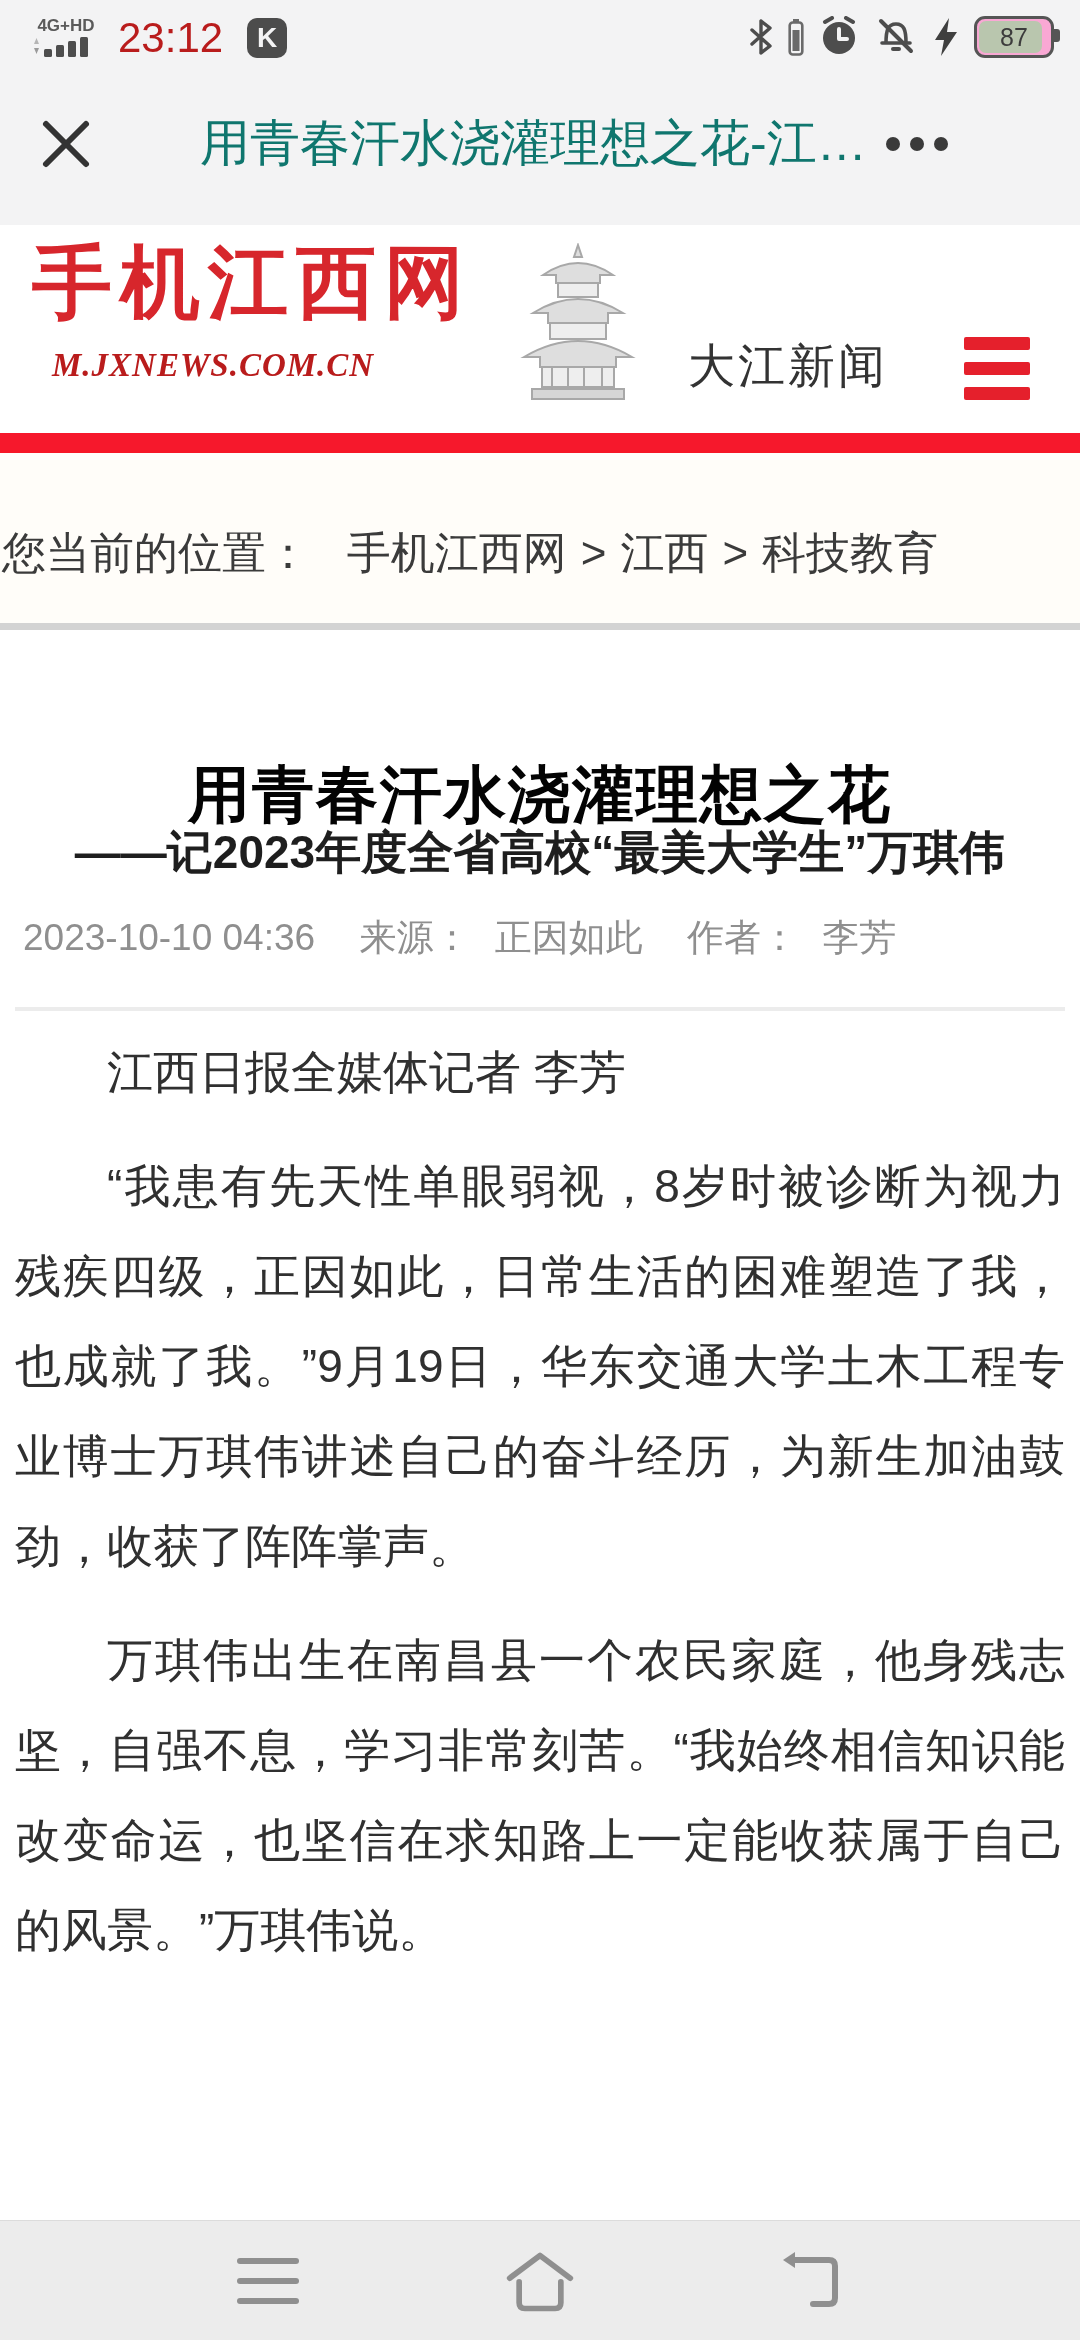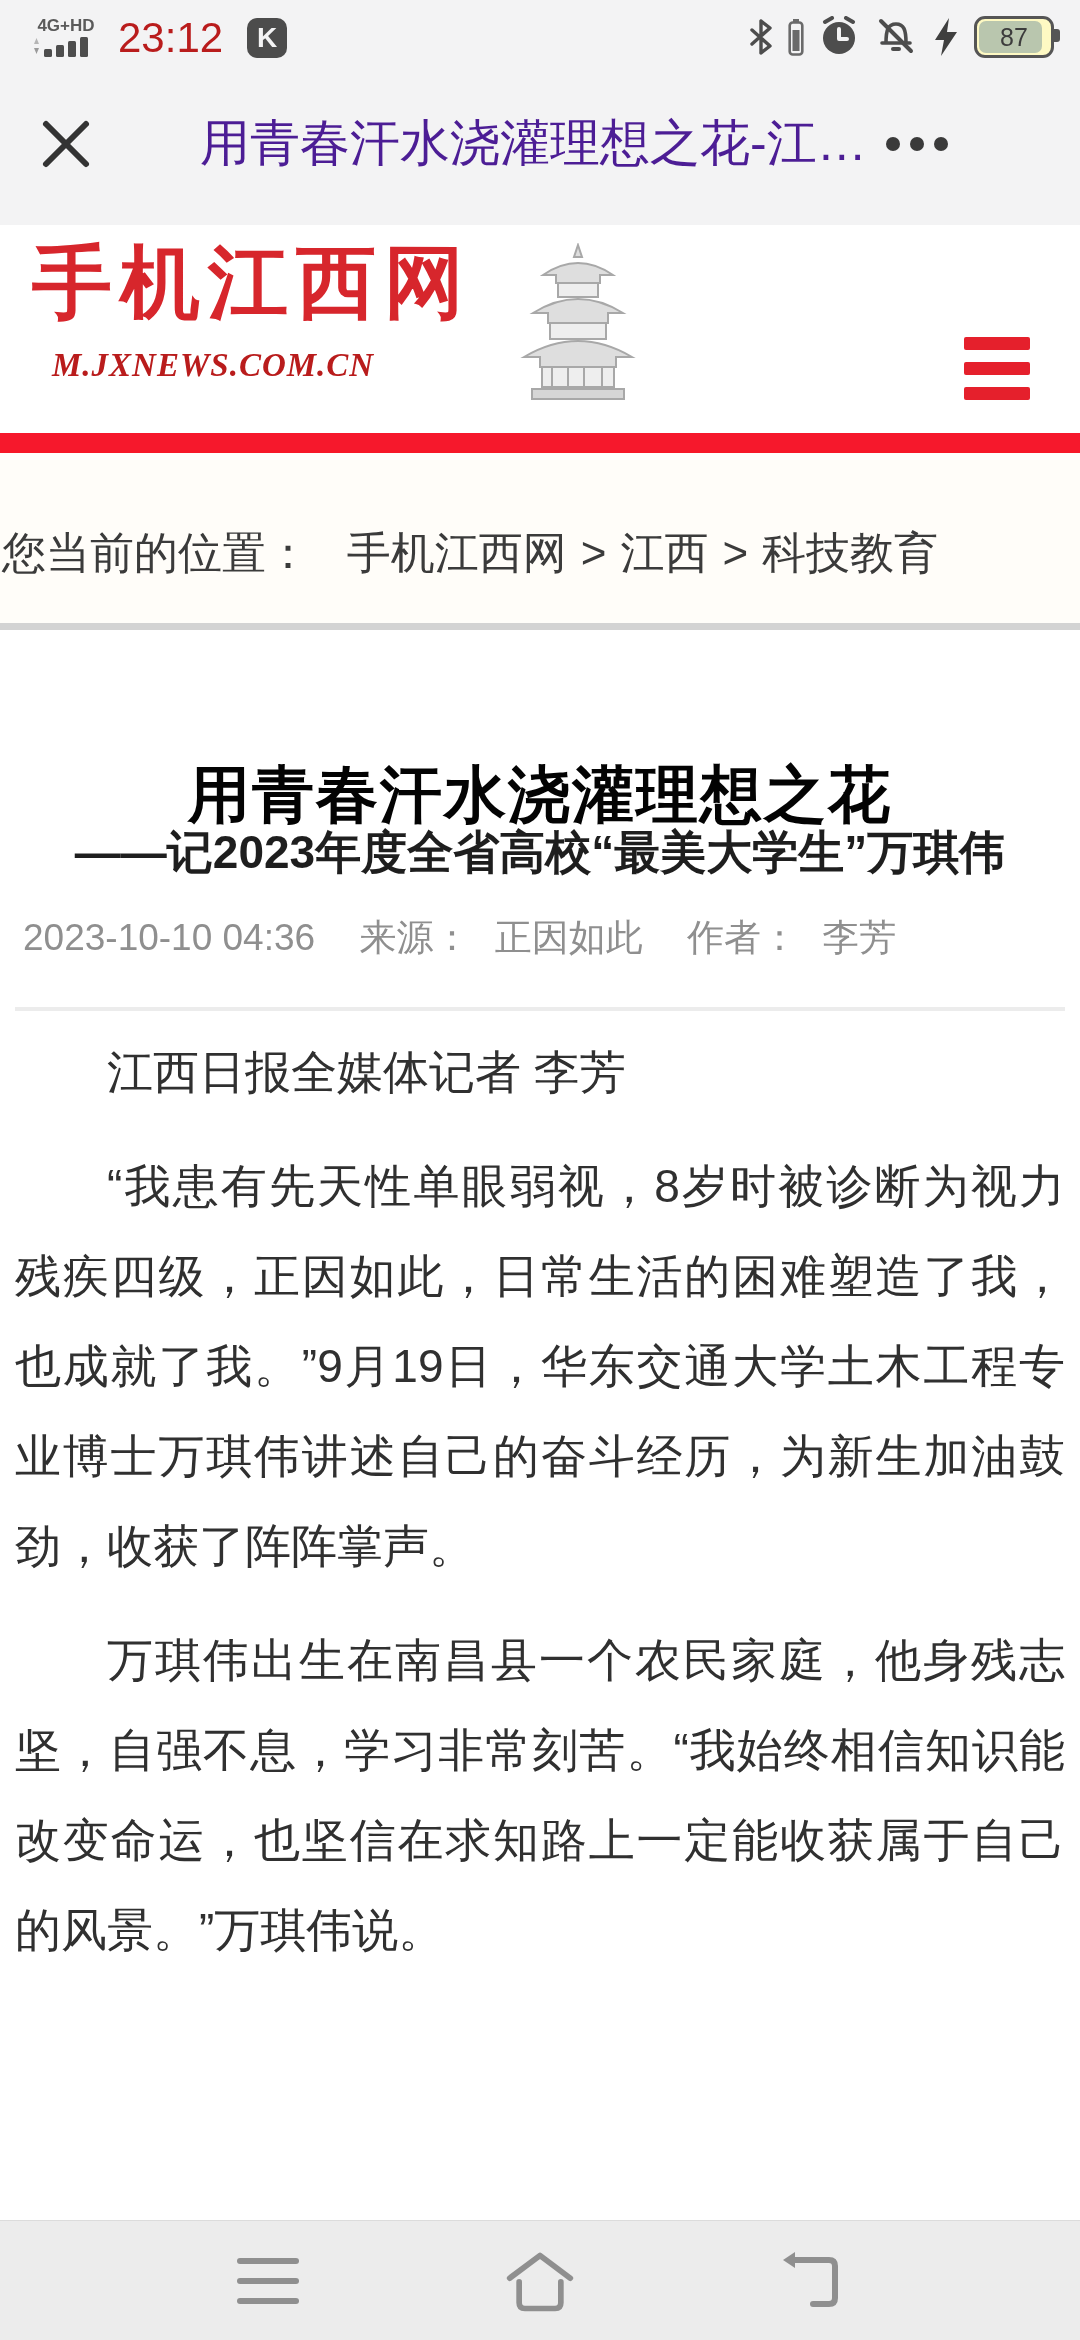--- a/index.html
+++ b/index.html
@@ -12,29 +12,29 @@
   
   .status-bar{top:0;height:62px;background:#f3f3f4;display:flex;align-items:flex-end;
     justify-content:space-between;padding:0 26px 4px 34px;}
   .sb-left,.sb-right{display:flex;align-items:center;gap:14px;}
   .signal-cluster{display:flex;flex-direction:column;align-items:center;line-height:1;}
   .net-label{font-size:17px;font-weight:bold;color:#5a5a5a;letter-spacing:0;}
   .sb-time{font-size:42px;color:#b91c1c;line-height:0.95;margin-left:6px;}
   .k-badge{width:40px;height:40px;background:#4c4c4c;border-radius:10px;color:#f3f3f4;
     font-size:28px;font-weight:bold;display:flex;align-items:center;justify-content:center;margin-left:10px;}
   .battery-pill{position:relative;width:74px;height:36px;border:3px solid #555;border-radius:11px;
-    background:#fef9c3;display:flex;align-items:center;justify-content:center;}
+    background:#f9a8d4;display:flex;align-items:center;justify-content:center;}
   .battery-fill{position:absolute;left:2px;top:2px;bottom:2px;width:85%;background:#b9c6ae;border-radius:7px;}
   .battery-num{position:relative;font-size:25px;color:#3c3c3c;}
   .battery-nub{position:absolute;right:-9px;top:10px;width:6px;height:13px;background:#555;border-radius:0 3px 3px 0;}
 
   
   .browser-bar{top:62px;height:163px;background:#f3f3f4;display:flex;align-items:center;padding-left:38px;}
   .close-btn{width:56px;height:56px;display:flex;align-items:center;justify-content:center;}
-  .page-title{flex:1;margin-left:106px;font-size:50px;color:#4c1d95;white-space:nowrap;overflow:hidden;}
+  .page-title{flex:1;margin-left:106px;font-size:50px;color:#0f766e;white-space:nowrap;overflow:hidden;}
   .more-btn{display:flex;gap:10px;margin-right:132px;}
   .more-btn i{width:14px;height:14px;border-radius:50%;background:#3a3a3a;}
 
   
   .site-header{top:225px;height:208px;background:#ffffff;}
   .logo-cn{position:absolute;left:32px;top:18px;font-family:"Liberation Serif","DejaVu Serif",serif;
     font-weight:bold;font-size:80px;color:#d7262c;letter-spacing:8px;line-height:1;}
   .logo-url{position:absolute;left:52px;top:122px;font-family:"Liberation Serif","DejaVu Serif",serif;
     font-style:italic;font-weight:bold;font-size:33px;color:#b91c1c;letter-spacing:1px;}
   .pavilion{position:absolute;left:518px;top:18px;}
@@ -144,20 +144,21 @@
       <rect x="32" y="80" width="56" height="16" fill="#eeeeee"></rect>
       <path d="M6 114 Q60 82 114 114 L98 114 L98 124 L22 124 L22 114 Z"></path>
       <rect x="24" y="124" width="72" height="20" fill="#eeeeee"></rect>
       <rect x="14" y="146" width="92" height="10" fill="#d6d6d6"></rect>
       <line x1="34" y1="124" x2="34" y2="144"></line>
         <line x1="50" y1="124" x2="50" y2="144"></line>
       <line x1="66" y1="124" x2="66" y2="144"></line>
         <line x1="84" y1="124" x2="84" y2="144"></line>
     </g>
   </svg>
+  <div class="app-name">大江新闻</div>
   <div class="menu-btn">
     <i></i>
       <i></i>
       <i></i>
   </div>
 </div>
 
 <div class="band red-bar"></div>
 
 <div class="band breadcrumb">

